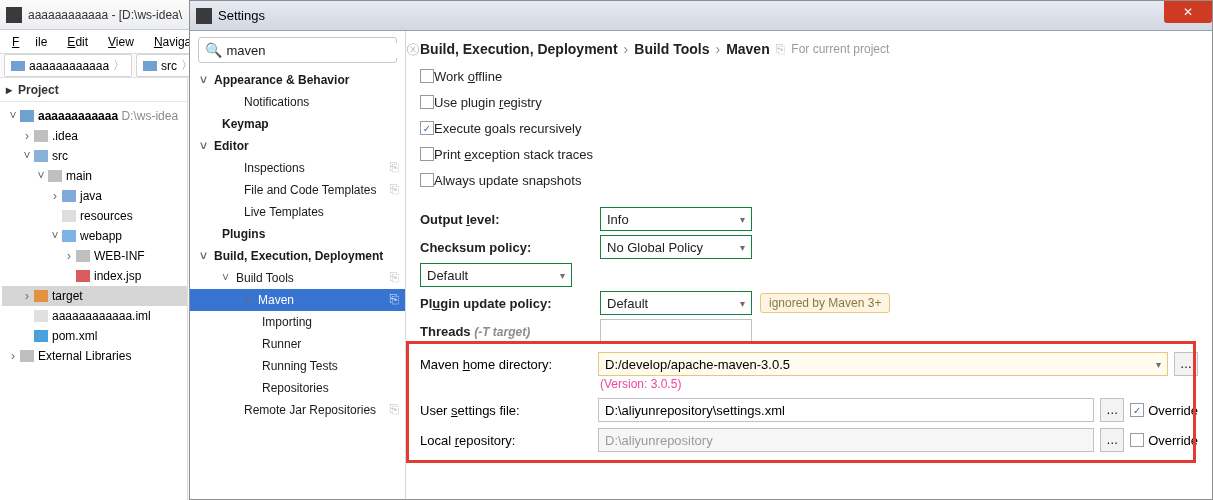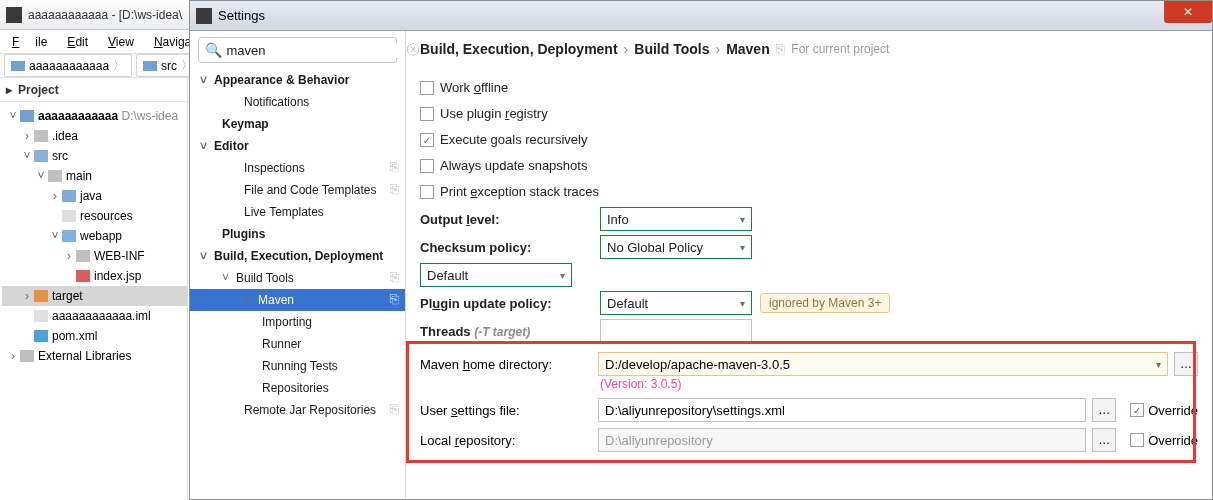--- a/index.html
+++ b/index.html
@@ -57,21 +57,21 @@
   .cat-row.sel .copy { color:#e2ecfa; }
   .pl0{padding-left:10px}.pl1{padding-left:32px}.pl2{padding-left:54px}.pl3{padding-left:72px}
 
   .settings-right { flex:1; padding:10px 14px 10px 14px; overflow:auto; position:relative; }
   .crumb { font-size:14px; color:#222; display:flex; align-items:center; gap:6px; margin-bottom:12px; flex-wrap:wrap;}
   .crumb .sep { color:#888; }
   .crumb .strong { font-weight:bold; }
   .crumb .hint { color:#9a9a9a; font-size:12px; }
   .crumb .hinticon { color:#bcbcbc; font-size:12px; }
 
-  .chk-row { display:flex; align-items:flex-end; height:26px; gap:6px; font-size:13px; color:#222; }
+  .chk-row { display:flex; align-items:flex-start; height:26px; font-size:13px; color:#222; }
   .chk { width:14px; height:14px; border:1px solid #9a9a9a; background:#fff; display:inline-flex; align-items:center; justify-content:center; font-size:10px; color:#2a6fbf; }
   .chk.checked::after { content:"✓"; }
 
   .form-row { display:flex; align-items:center; height:28px; gap:8px; font-size:13px; color:#222; }
   .form-row .lbl { width:172px;font-weight:bold; }
   .form-row .lbl u { text-decoration:underline; }
   .select { width:152px; height:24px; border:1px solid #15803d; background:#fff; display:inline-flex; align-items:center; justify-content:space-between; padding:0 6px; color:#222;}
   .select .dd { color:#6e6e6e; font-size:10px; }
   .badge-warn { border:1px solid #e7c77f; background:#fdf5e2; padding:2px 8px; border-radius:3px; color:#8c7a3e; font-size:12px;}
   .txt { height:24px; border:1px solid #bfc1c6; background:#fff; padding:0 6px; font-size:13px;}
@@ -80,21 +80,21 @@
   .highlight-box { position:absolute; border:3px solid #e23b2f; pointer-events:none; }
 
   .big-row { display:flex; align-items:center; height:30px; gap:6px; font-size:13px;}
   .big-row .lbl { width:172px; }
   .yellow-input { flex:1; border:1px solid #e7c77f; background:#fffbee; padding:0 6px; height:24px; display:flex; align-items:center; justify-content:space-between;}
   .yellow-input .dd { color:#6e6e6e; font-size:10px; }
   .browse { width:24px; height:24px; border:1px solid #bfc1c6; background:#f3f3f3; display:inline-flex; align-items:center; justify-content:center; font-size:12px;}
   .sub-indent { margin-left:180px; color:#ec4899; font-size:12px; margin-top:-2px; margin-bottom:4px;}
   .file-input { flex:1; height:24px; border:1px solid #bfc1c6; background:#fff; padding:0 6px; display:flex; align-items:center; }
   .file-input.disabled { color:#9a9a9a; background:#f6f6f6; }
-  .ovr { display:flex; align-items:center; gap:4px; margin-left:8px; }
+  .ovr { display:flex; align-items:center; gap:4px; }
   .ovr .chk { width:14px; height:14px; }
 </style>
 </head>
 <body>
 
 <div class="main-window">
   <div class="main-title-bar">
     <span class="ij-icon"></span>
     <span class="main-title">aaaaaaaaaaaa - [D:\ws-idea\</span>
   </div>
@@ -281,25 +281,25 @@
       <div class="chk-row">
           <span class="chk"></span>
           <span>Use plugin <u>r</u>egistry</span>
         </div>
       <div class="chk-row">
           <span class="chk checked"></span>
           <span>Execute goals recursively</span>
         </div>
       <div class="chk-row">
           <span class="chk"></span>
+          <span>Print <u>e</u>xception stack traces</span>
+        </div>
+      <div class="chk-row">
+          <span class="chk"></span>
           <span>Always update snapshots</span>
-        </div>
-      <div class="chk-row">
-          <span class="chk"></span>
-          <span>Print <u>e</u>xception stack traces</span>
         </div>
 
       <div style="height:6px"></div>
       <div class="form-row">
           <span class="lbl">Output <u>l</u>evel:</span>
         <span class="select">
             <span>Info</span>
             <span class="dd">▾</span>
           </span>
         </div>

